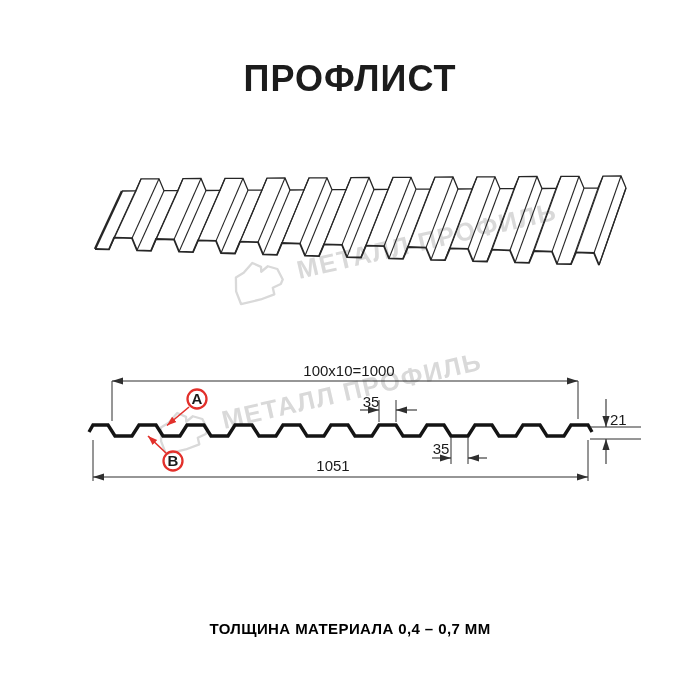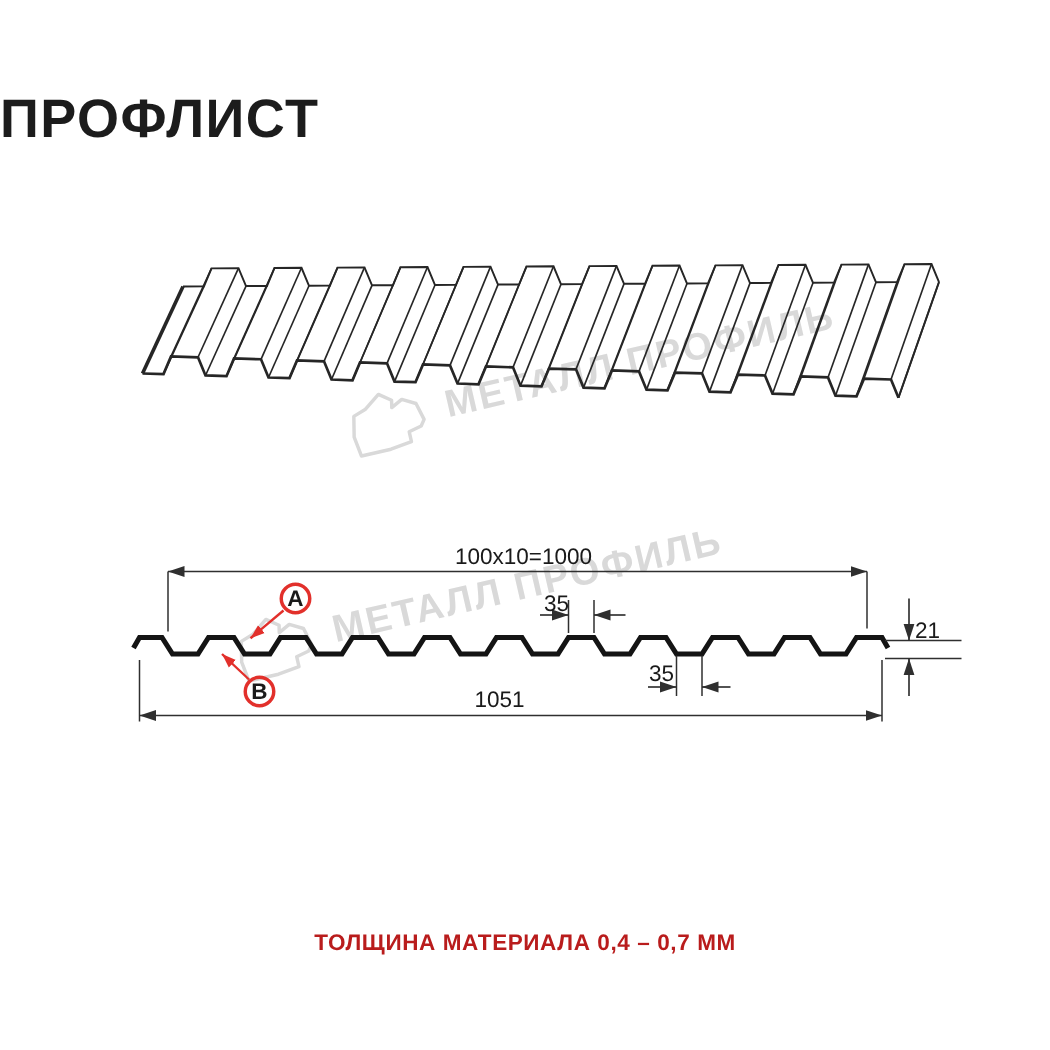--- a/index.html
+++ b/index.html
@@ -1,24 +1,24 @@
 <!DOCTYPE html>
 <html style="--accent: #e2302b; --wm: #d9d9d9;"><head>
 <meta charset="utf-8">
 <style>
   html,body { margin:0; padding:0; background:#fff; }
   .page { position:relative; width:700px; height:700px; background:#fff; overflow:hidden;
           font-family:"Liberation Sans", sans-serif; }
 
-  .title { position:absolute; top:58px; left:0; width:700px; text-align:left;
+  .title { position:absolute; top:58px; left:0; width:700px; text-align:center;
            font-weight:700; font-size:36px; letter-spacing:1px; color:#1c1c1c; }
   .subtitle { position:absolute; top:100px; left:0; width:700px; text-align:center;
               font-weight:700; font-size:15px; color:#1c1c1c; }
   .footer { position:absolute; top:620px; left:0; width:700px; text-align:center;
-            font-weight:700; font-size:15px; letter-spacing:0.4px; color:#b91c1c; }
+            font-weight:700; font-size:15px; letter-spacing:0.4px; color:#000000; }
 
   .wm { position:absolute; display:flex; align-items:center; gap:12px;
         transform:rotate(-13deg); transform-origin:0 50%; z-index:1; }
   .wm-text { font-weight:700; font-size:25.5px; letter-spacing:1.5px; white-space:nowrap;
              color:var(--wm,#d9d9d9); }
   .wm-logo path { stroke:var(--wm,#d9d9d9); stroke-width:2.4; fill:none; stroke-linejoin:round; }
   #wm1 { left:225px; top:262px; }
   #wm2 { left:150px; top:412px; }
 
   #sheet3d { position:absolute; left:0; top:150px; z-index:2; }

